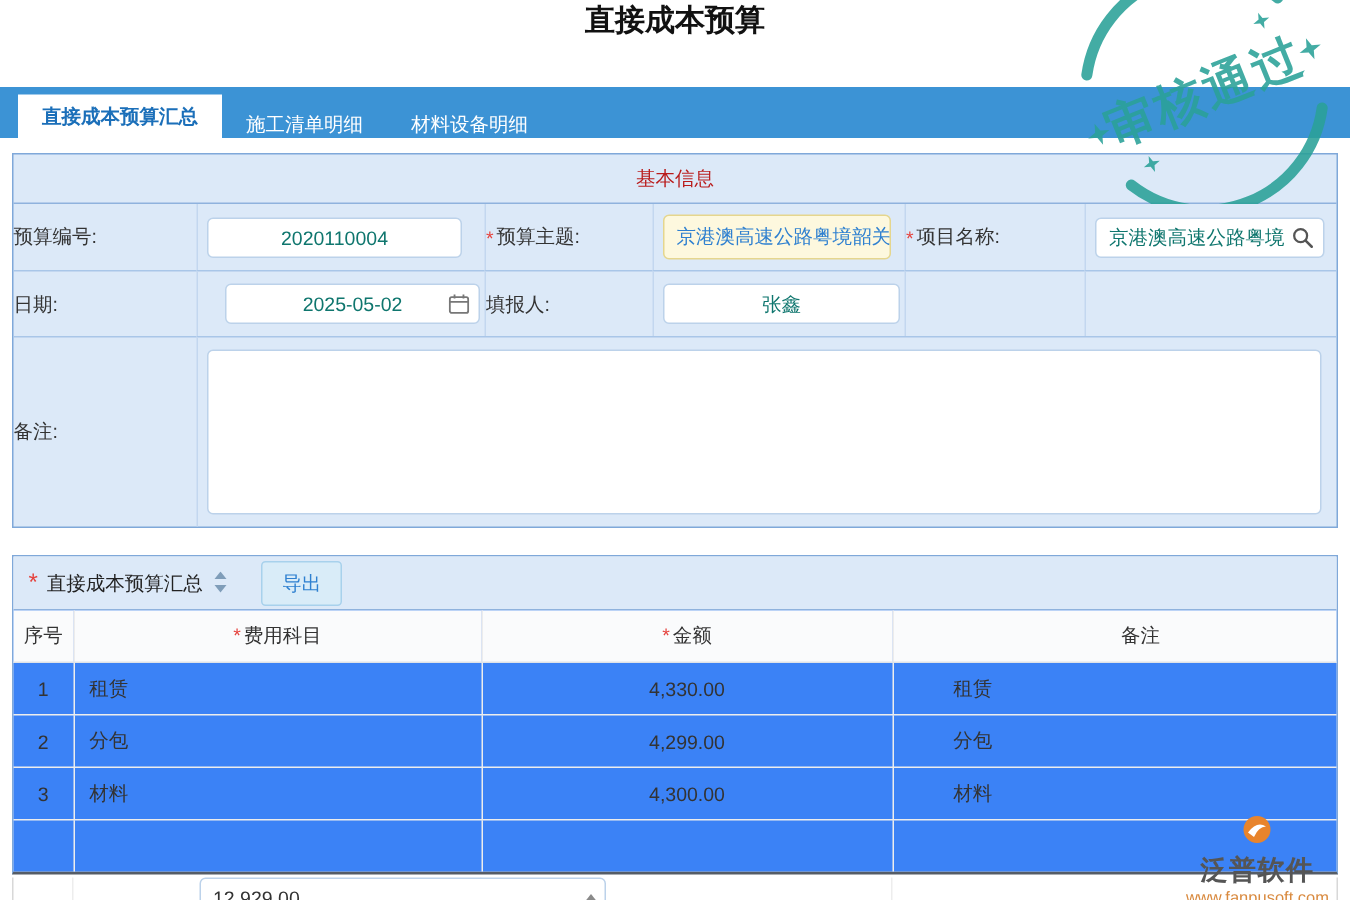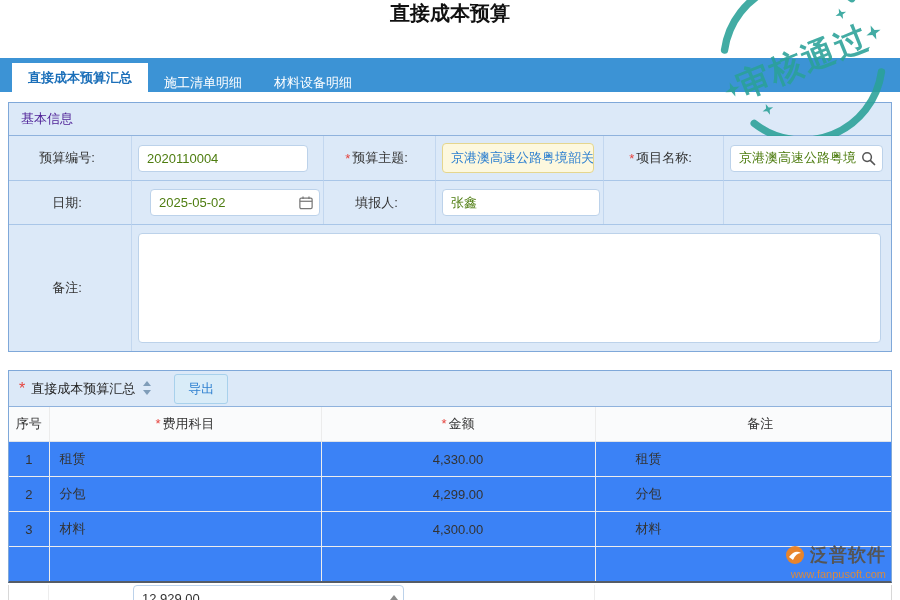--- a/index.html
+++ b/index.html
@@ -46,50 +46,52 @@
   }
   
   .panel {
     margin: 10px 8px 0;
     border: 1px solid #7fa8d9;
     background: #dce9f8;
   }
   .panel-title {
     padding: 7px 12px;
     font-size: 13px;
-    color: #4c1d95;
+    color: #b91c1c;
     border-bottom: 1px solid #8fb2dd;
+    text-align: center;
   }
   
   .form-grid {
     display: grid;
     grid-template-columns: 122px 192px 112px 168px 120px 1fr;
   }
   .fcell {
     min-height: 44px;
     display: flex;
     align-items: center;
     font-size: 13px;
     border-left: 1px solid #c3d7ef;
   }
   .fcell.col1 { border-left: none; }
   .fcell.rowline { border-top: 1px solid #a9c6e8; }
-  .fcell.lbl { justify-content: center; padding-right: 6px; white-space: nowrap; }
+  .fcell.lbl { justify-content: flex-start; padding-right: 6px; white-space: nowrap; }
   .req { color: #e5433e; margin-right: 2px; }
   .tin {
     height: 27px;
     border: 1px solid #bcd2ea;
     border-radius: 4px;
     padding: 0 8px;
     font-size: 13px;
-    color: #4d7c0f;
+    color: #0f766e;
     background: #fff;
     width: 170px;
     margin-left: 6px;
     font-family: inherit;
+    text-align: center;
   }
   .subject-field {
     margin-left: 6px;
     width: 152px;
     padding: 5px 8px;
     background: #fdf8de;
     border: 1px solid #e5d68e;
     border-radius: 4px;
     color: #2f80d0;
     font-size: 13px;
@@ -199,21 +201,21 @@
     right: 2px;
     width: 190px;
     height: 150px;
     z-index: 30;
     opacity: 0.88;
     pointer-events: none;
   }
   .stamp text { font-family: "Liberation Sans", "DejaVu Sans", sans-serif; }
   
   .brandmark { position: absolute; top: 543px; right: 14px; z-index: 40; }
-  .brand-line { display: flex; align-items: center; gap: 5px; justify-content: flex-end; }
+  .brand-line { display: flex; align-items: center; gap: 5px; justify-content: flex-end; flex-direction: column; }
   .brand-name { font-size: 18px; font-weight: bold; color: #555; letter-spacing: 1px; }
   .brand-url { font-size: 11px; color: #d98a3f; text-align: right; margin-top: 1px; }
 </style>
 </head>
 <body>
 
 <div>
 
   <div class="page-title">直接成本预算</div>
 

